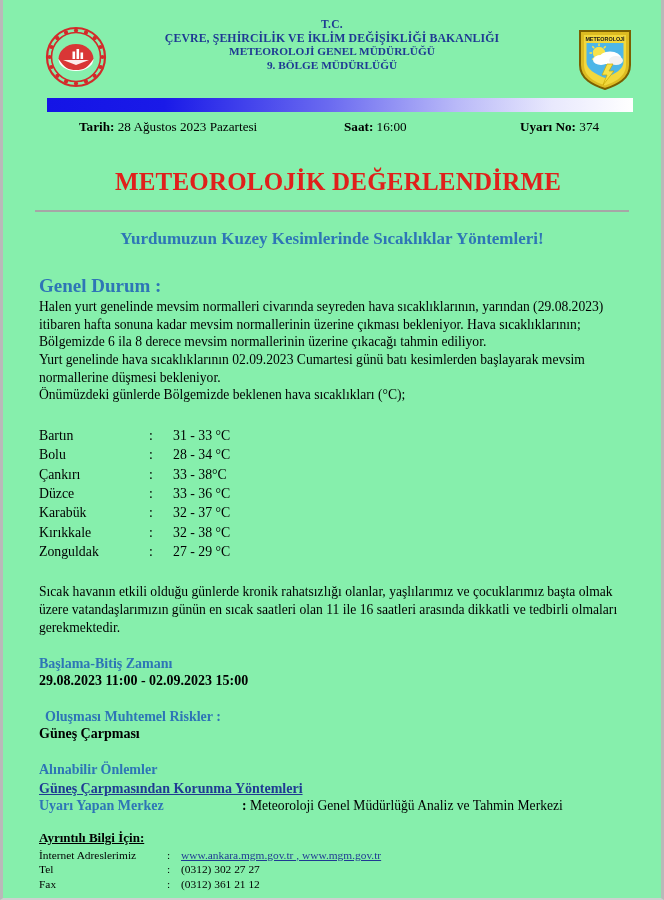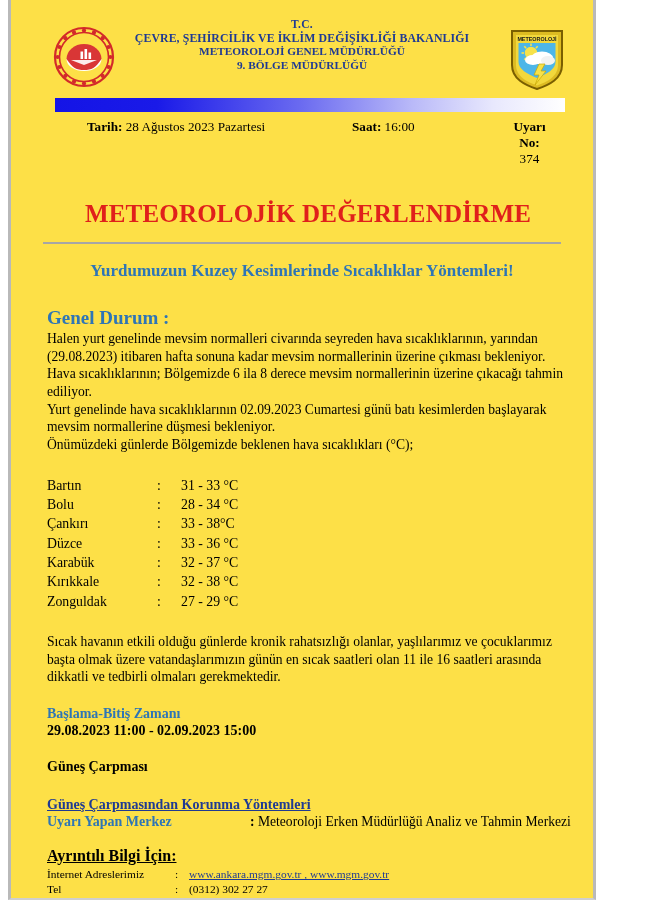--- a/index.html
+++ b/index.html
@@ -9,29 +9,28 @@
     background: #ffffff;
   }
   body {
     font-family: "Liberation Serif", "DejaVu Serif", serif;
     width: 664px;
     height: 900px;
     overflow: hidden;
   }
   .page {
     position: relative;
-    width: 588px;
+    width: 664px;
     height: 900px;
-    background: #fde047;
+    background: #86efac;
     box-sizing: border-box;
     border-left: 3px solid #b9b9b9;
     border-right: 3px solid #b9b9b9;
     border-bottom: 2px solid #cfcfcf;
     overflow: hidden;
-    margin-left: 8px;
   }
 
   
   .letterhead {
     position: relative;
     height: 92px;
     padding-top: 18px;
     box-sizing: border-box;
   }
   .logo-tc {
@@ -205,21 +204,21 @@
   
   .footer {
     margin-top: 16px;
     font-size: 11.4px;
     color: #000;
     line-height: 1.28;
   }
   .footer-head {
     font-weight: bold;
     text-decoration: underline;
-    font-size: 16px;
+    font-size: 13px;
     margin-bottom: 1px;
   }
   .f-row { display: flex; }
   .f-lbl { flex: 0 0 128px; }
   .f-colon { flex: 0 0 14px; }
   .f-val { flex: 1 1 auto; }
   .f-link {
     color: #1f3a93;
     text-decoration: underline;
   }
@@ -366,32 +365,34 @@
       </div>
 
     <div class="advice">Sıcak havanın etkili olduğu günlerde kronik rahatsızlığı olanlar, yaşlılarımız ve çocuklarımız başta olmak üzere vatandaşlarımızın günün en sıcak saatleri olan 11 ile 16 saatleri arasında dikkatli ve tedbirli olmaları gerekmektedir.</div>
 
     <div class="info-block">
       <div class="info-head">Başlama-Bitiş Zamanı</div>
       <div class="info-val">29.08.2023 11:00 - 02.09.2023 15:00</div>
     </div>
 
     <div class="info-block">
+      <div class="info-head indent"> Oluşması Muhtemel Riskler :</div>
       <div class="info-val">Güneş Çarpması</div>
     </div>
 
     <div class="info-block">
+      <div class="info-head">Alınabilir Önlemler</div>
       <a class="link-bold" href="#">Güneş Çarpmasından Korunma Yöntemleri</a>
     </div>
 
     <div class="center-row">
       <div class="center-lbl">Uyarı Yapan Merkez</div>
       <div class="center-val">
         <span class="colon">:</span>
-        <span>Meteoroloji Erken Müdürlüğü Analiz ve Tahmin Merkezi</span>
+        <span>Meteoroloji Genel Müdürlüğü Analiz ve Tahmin Merkezi</span>
       </div>
     </div>
 
     <div class="footer">
       <div class="footer-head">Ayrıntılı Bilgi İçin:</div>
       <div id="footer-rows">
           <div class="f-row">
             <span class="f-lbl">İnternet Adreslerimiz</span>
             <span class="f-colon">:</span>
             <span class="f-val f-link">www.ankara.mgm.gov.tr , www.mgm.gov.tr</span>

